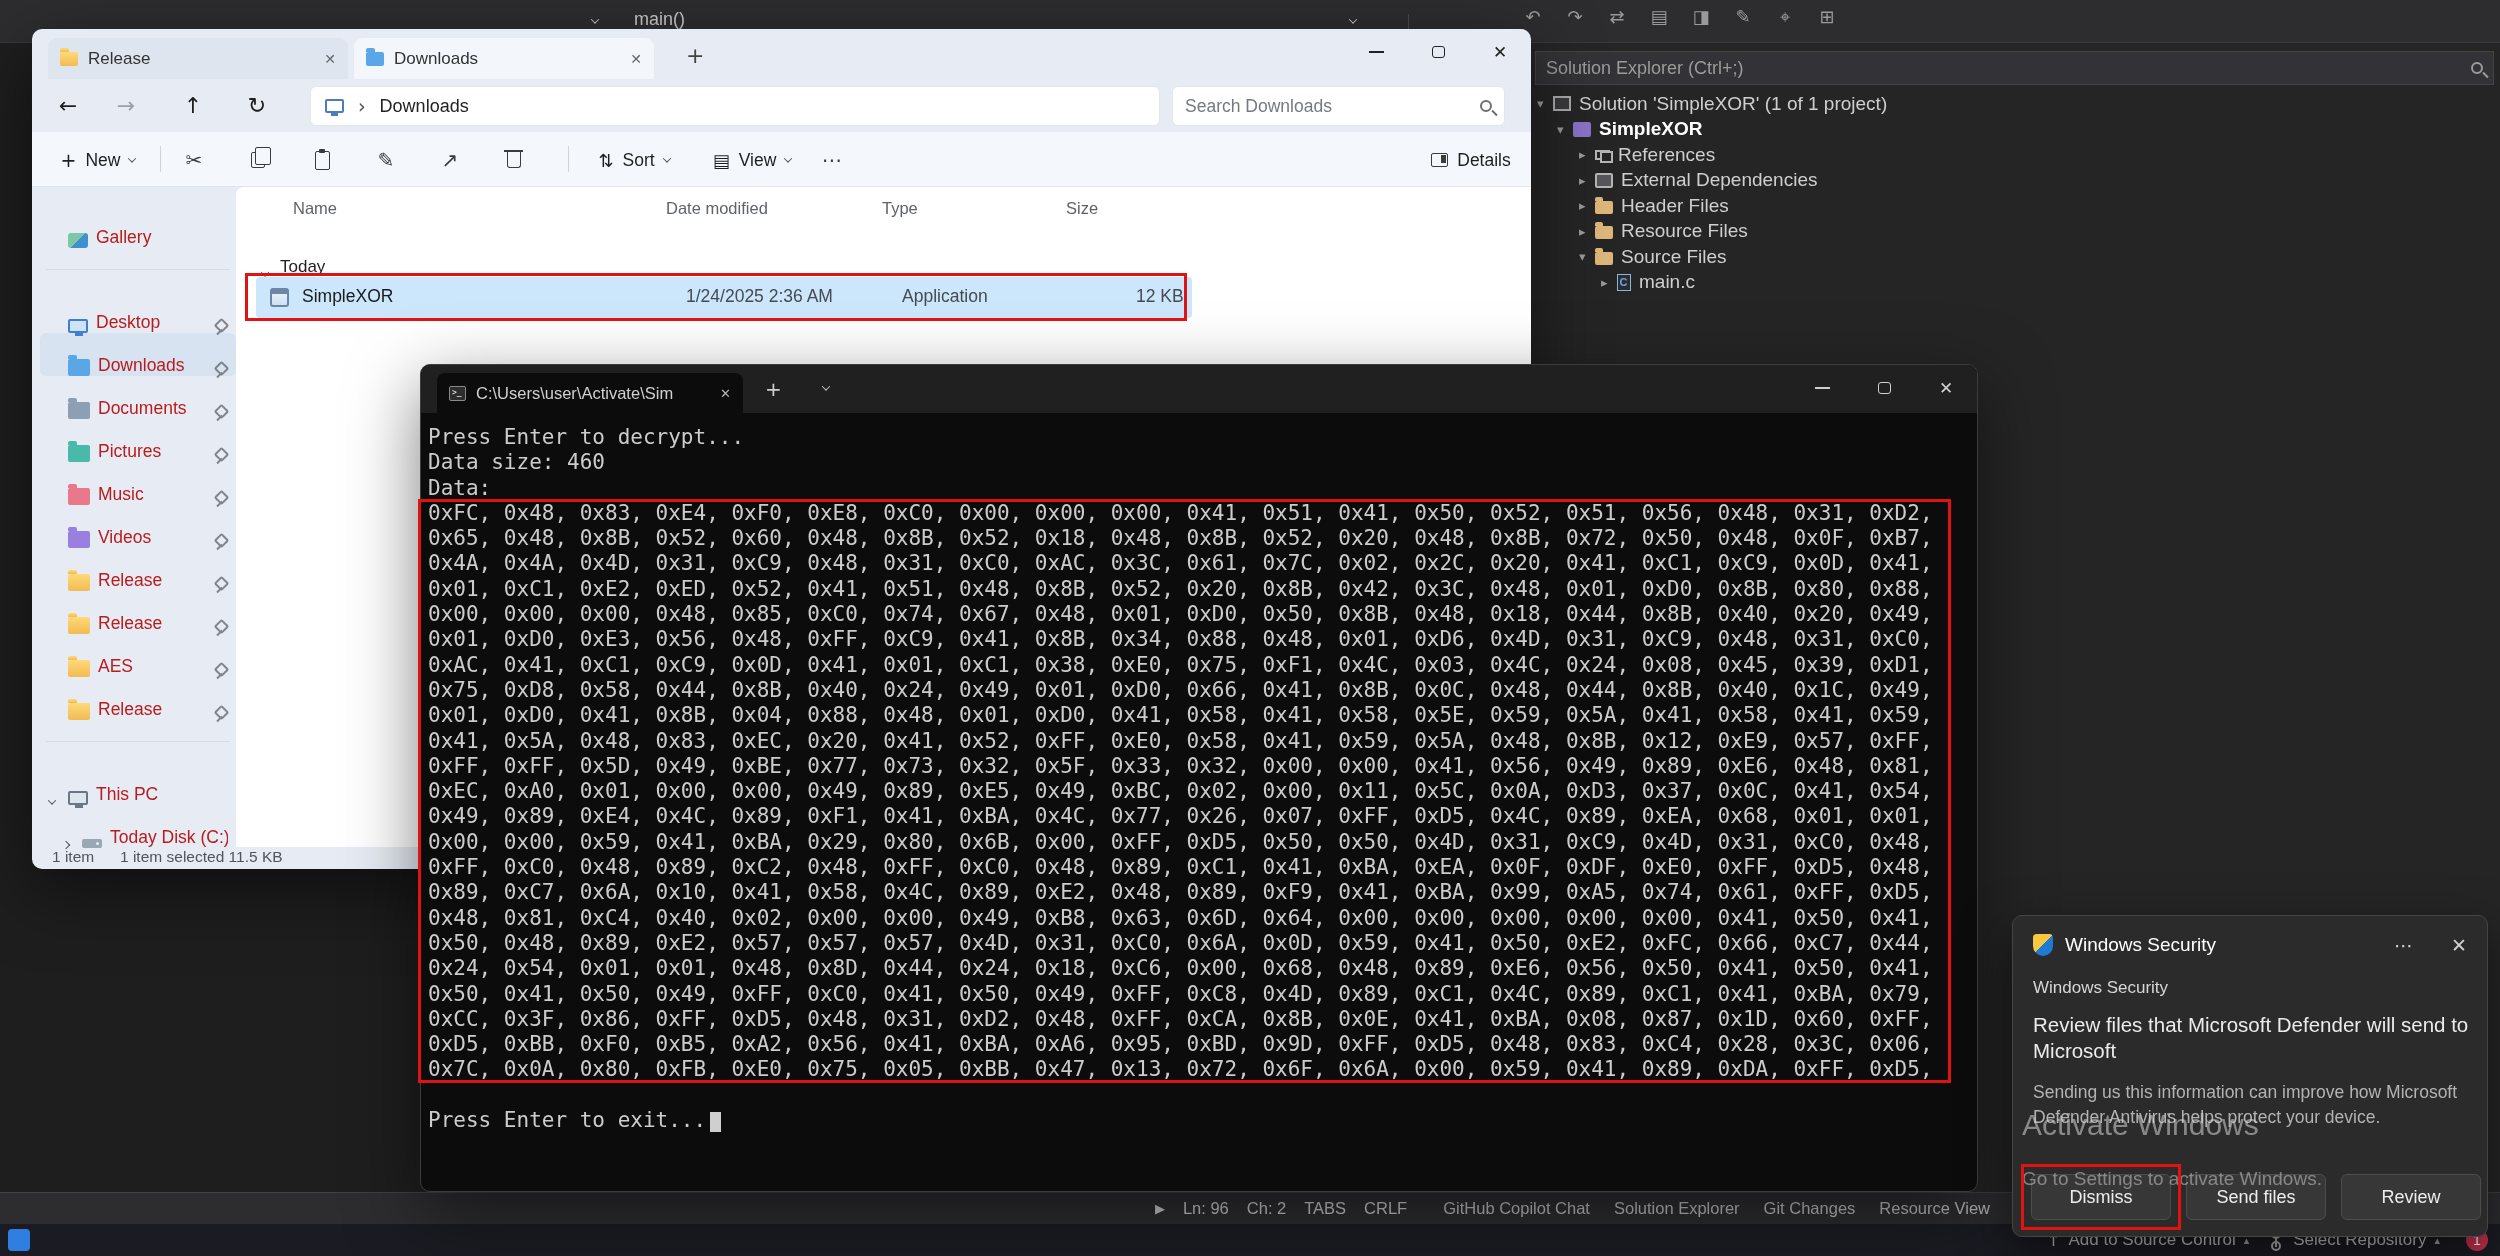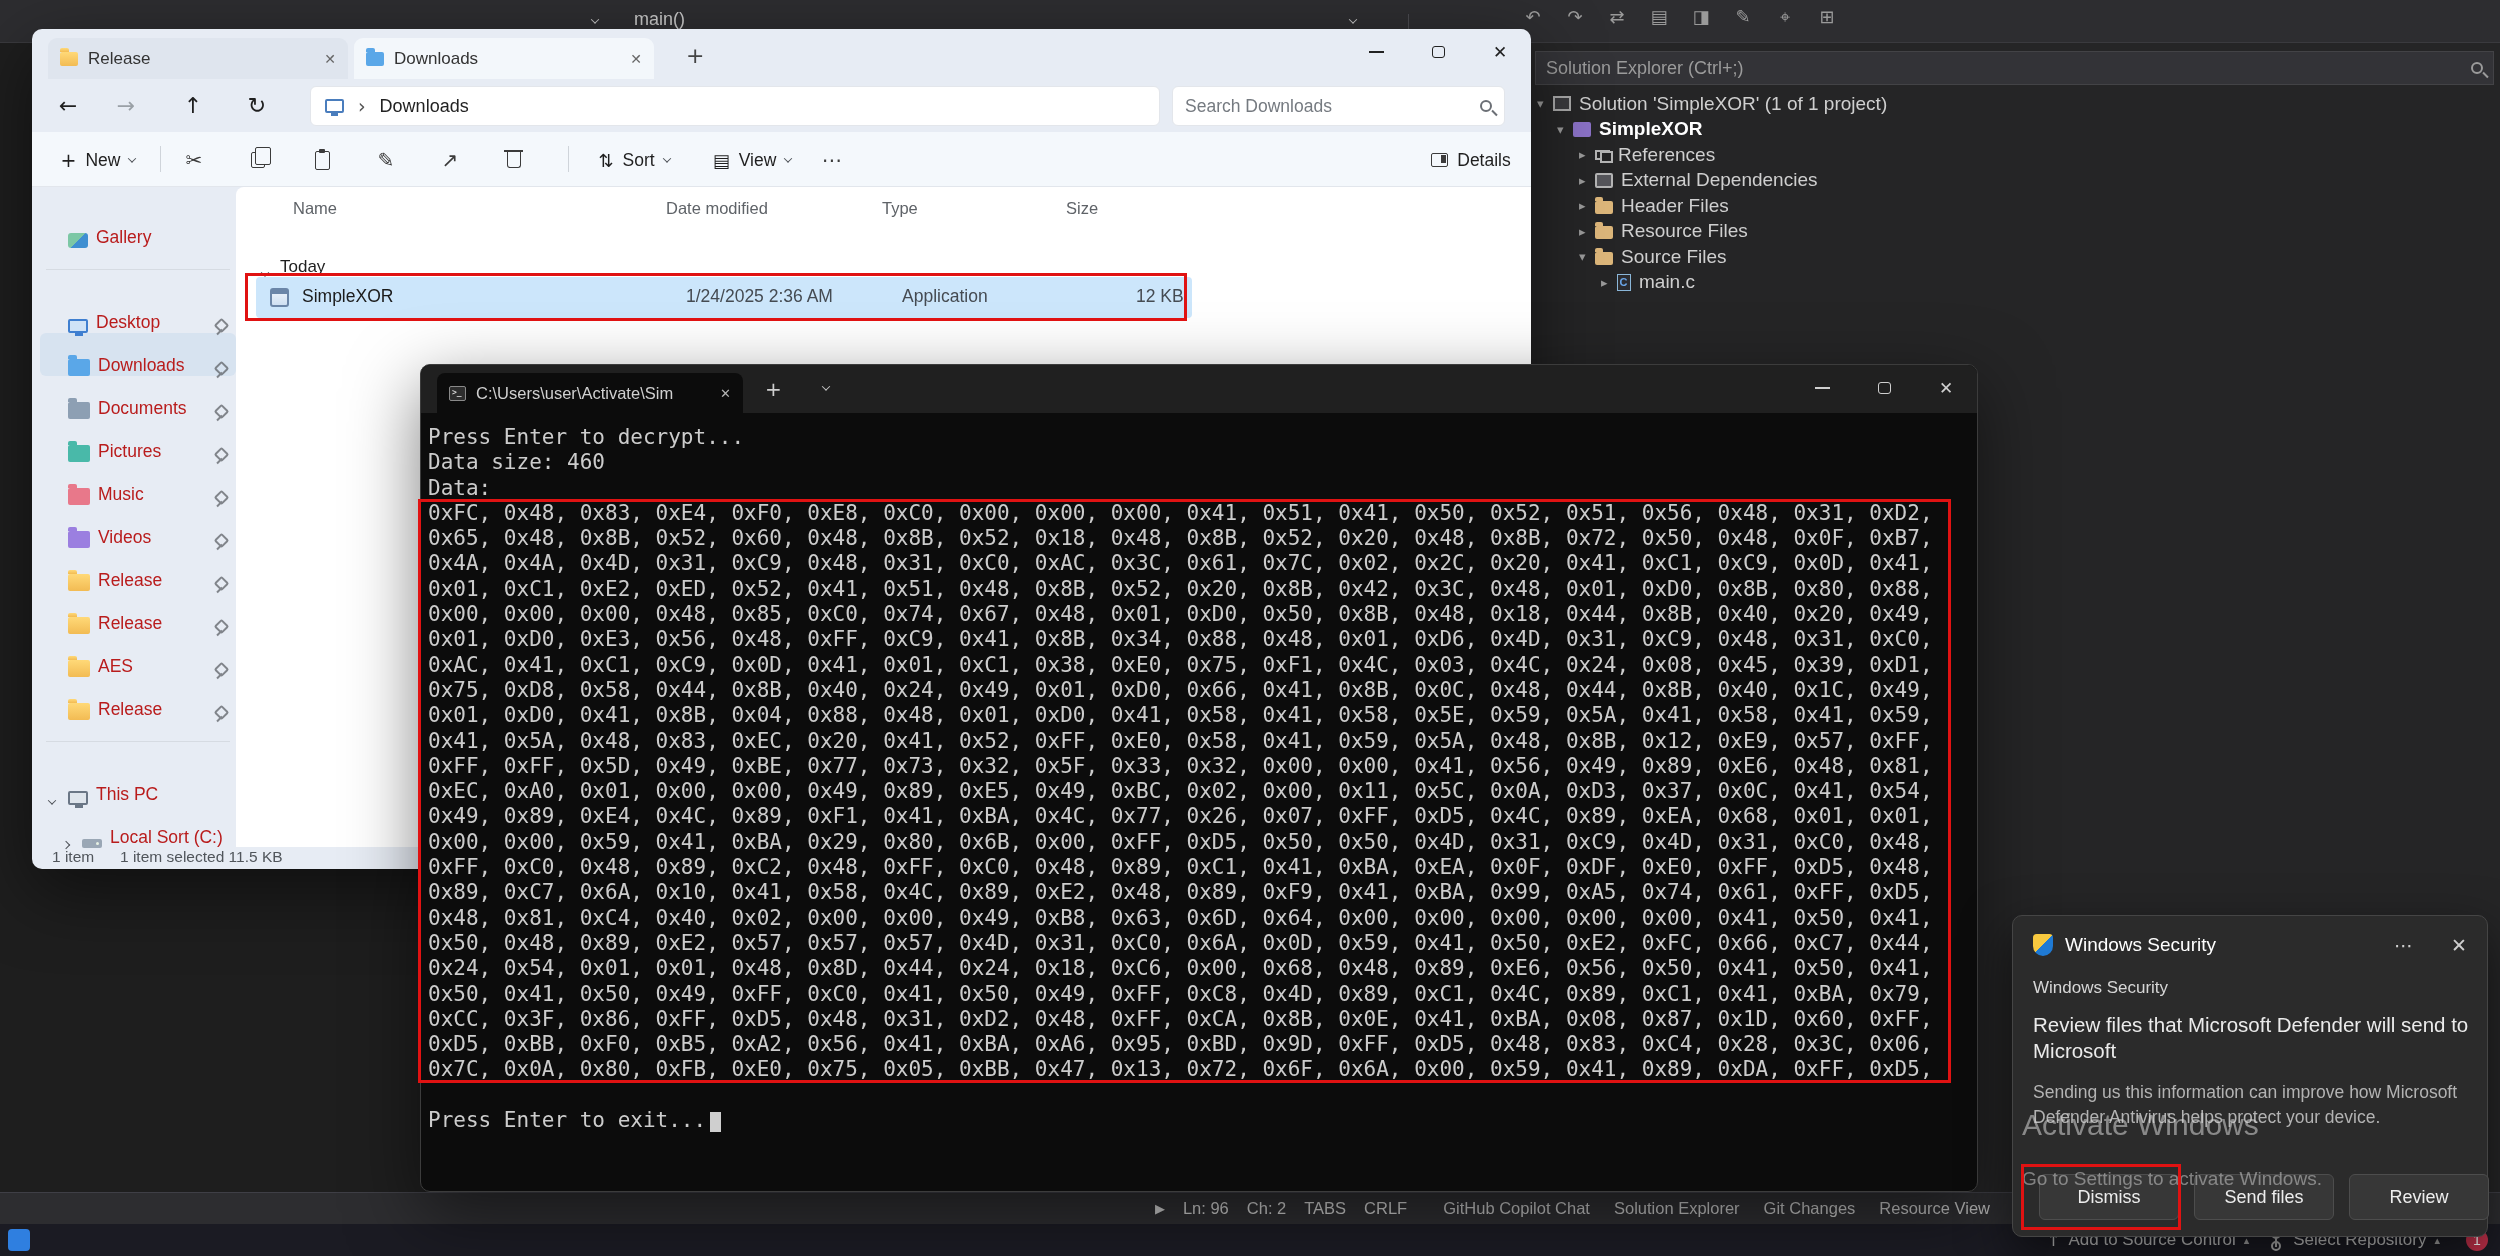--- a/index.html
+++ b/index.html
@@ -151,21 +151,21 @@
 
   
   .wsd{position:absolute;left:2012px;top:915px;width:476px;height:322px;background:#2b2b2b;border:1px solid #454545;border-radius:10px;box-shadow:0 18px 50px rgba(0,0,0,.55);z-index:30}
   .wsd-head{position:absolute;left:20px;top:14px;right:20px;height:30px;display:flex;align-items:center;gap:12px}
   .wsd-shield{width:20px;height:22px;border-radius:4px 4px 11px 11px;background:linear-gradient(135deg,#f8c93f 50%,#1f7ad4 50%);flex:none}
   .wsd-title{flex:1;font-size:19px;color:#fff}
   .wsd-more,.wsd-x{color:#cfcfcf;font-size:19px;margin-left:26px}
   .wsd-sub{position:absolute;left:20px;top:62px;font-size:17px;color:#d6d6d6}
   .wsd-heading{position:absolute;left:20px;top:96px;width:442px;font-size:20.5px;line-height:26px;color:#ebebeb}
   .wsd-body{position:absolute;left:20px;top:164px;width:432px;font-size:17.5px;line-height:25px;color:#b3b3b3}
-  .wsd-buttons{position:absolute;left:26px;top:258px;display:flex;gap:15px}
+  .wsd-buttons{position:absolute;left:18px;top:258px;display:flex;gap:15px}
   .wsd-btn{width:140px;height:46px;background:#373737;border:1px solid #4d4d4d;border-radius:6px;color:#ededed;font-size:18px;font-family:"Liberation Sans",sans-serif}
 
   .watermark{position:absolute;left:2022px;top:1108px;z-index:35;pointer-events:none;color:rgba(215,215,215,.55)}
   .wm1{font-size:30px}
   .wm2{font-size:19px;margin-top:26px;color:rgba(215,215,215,.5)}
 
   .anno{position:absolute;border:3px solid #e01212;z-index:40;pointer-events:none}
 </style>
 </head>
 <body>
@@ -423,21 +423,21 @@
               <span class="chev sm down"></span>
             </span>
             <span class="fe-ic ic-thispc"></span>
             <span class="fe-side-label">This PC</span>
           </div>
           <div class="fe-side-item child">
             <span class="fe-chev">
               <span class="chev sm right"></span>
             </span>
             <span class="fe-ic ic-drive"></span>
-            <span class="fe-side-label">Local Sort (C:)</span>
+            <span class="fe-side-label">Today Disk (C:)</span>
           </div>
         </div>
       <div class="fe-list">
         <div class="fe-cols">
           <span style="left:57px">Name</span>
           <span style="left:430px">Date modified</span>
           <span style="left:646px">Type</span>
           <span style="left:830px">Size</span>
         </div>
         <div class="fe-group">

